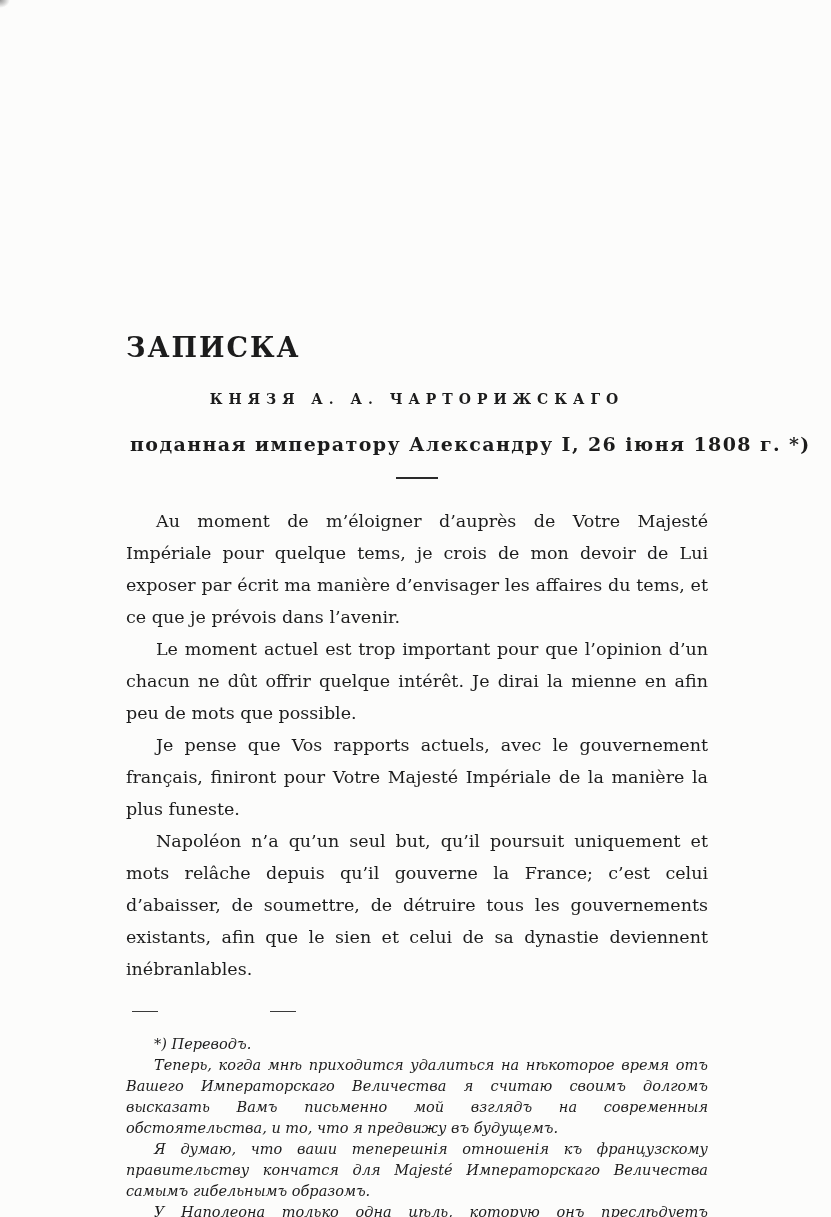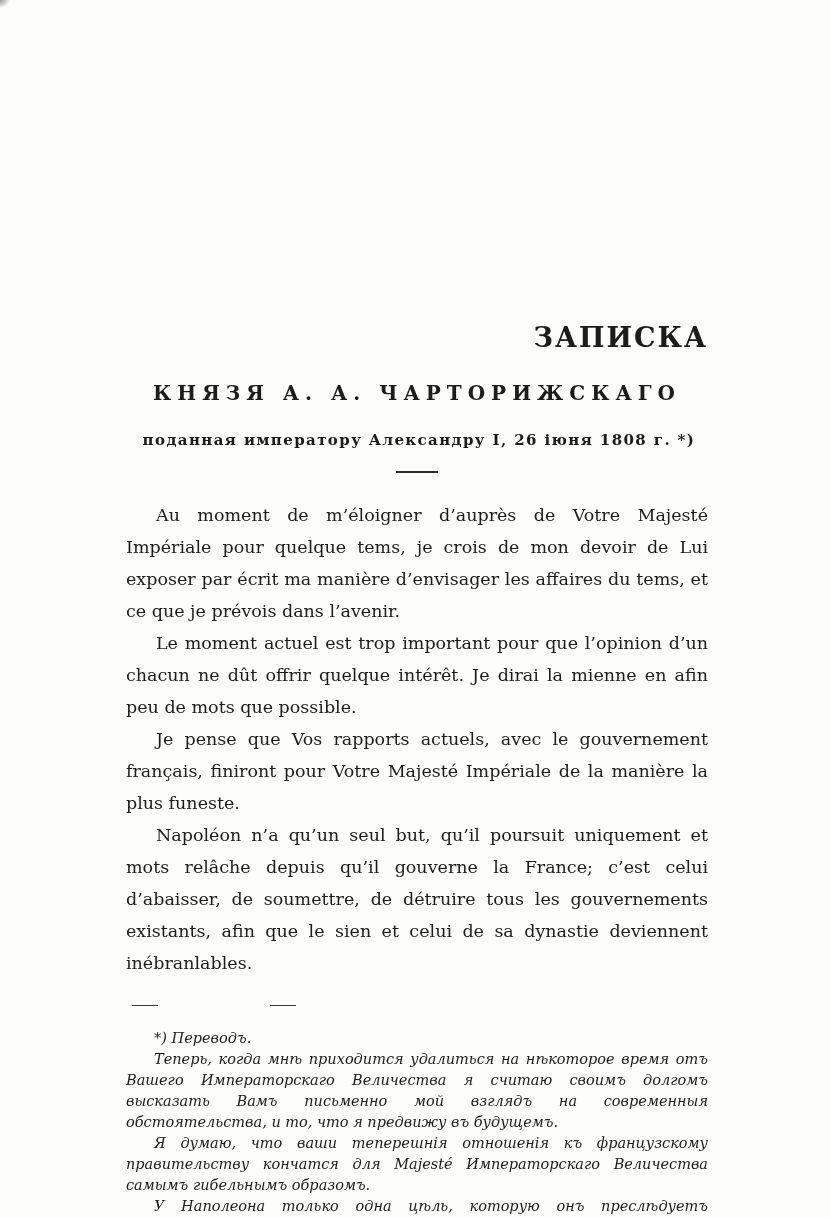--- a/index.html
+++ b/index.html
@@ -26,37 +26,37 @@
     background: radial-gradient(ellipse at top left, #555 0%, rgba(85,85,85,0) 70%);
     opacity: 0.6;
   }
   .content {
     position: absolute;
     top: 320px;
     left: 126px;
     width: 582px;
   }
   .doc-title {
-    text-align: right;
+    text-align: left;
     font-size: 27px;
     font-weight: bold;
     letter-spacing: 2px;
-    margin: 2px 0 28px 0;
+    margin: 12px 0 28px 0;
   }
   .doc-subtitle {
     text-align: center;
-    font-size: 20px;
+    font-size: 14px;
     font-weight: bold;
     letter-spacing: 6px;
     margin: 0 0 26px 0;
     white-space: nowrap;
   }
   .doc-dateline {
-    text-align: center;
-    font-size: 15px;
+    text-align: right;
+    font-size: 19px;
     font-weight: bold;
     letter-spacing: 1.4px;
     margin: 0 0 22px 4px;
     white-space: nowrap;
   }
   .title-divider {
     width: 42px;
     height: 0;
     border-top: 2px solid #2a2a2a;
     margin: 0 auto 26px auto;

